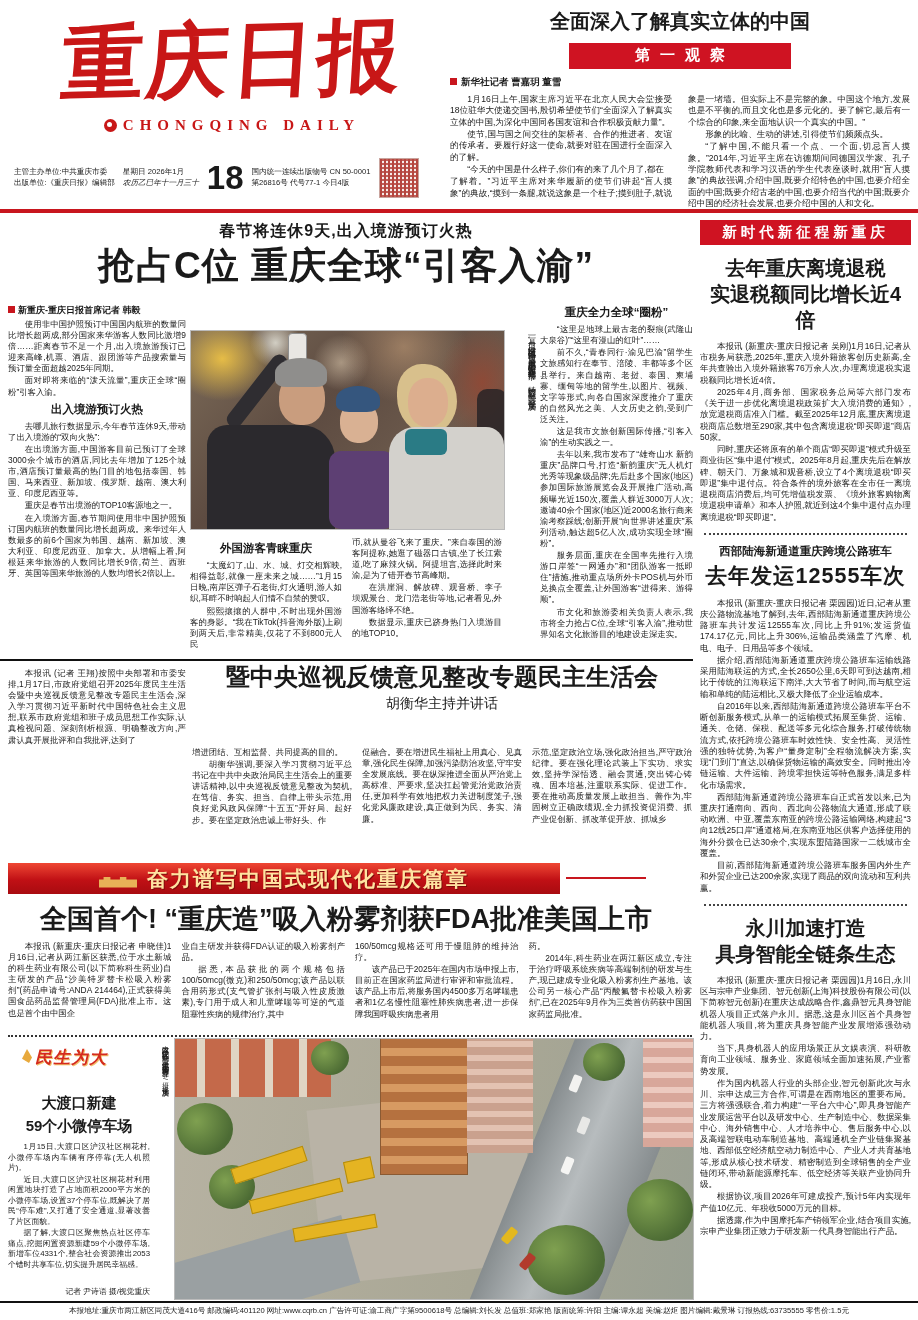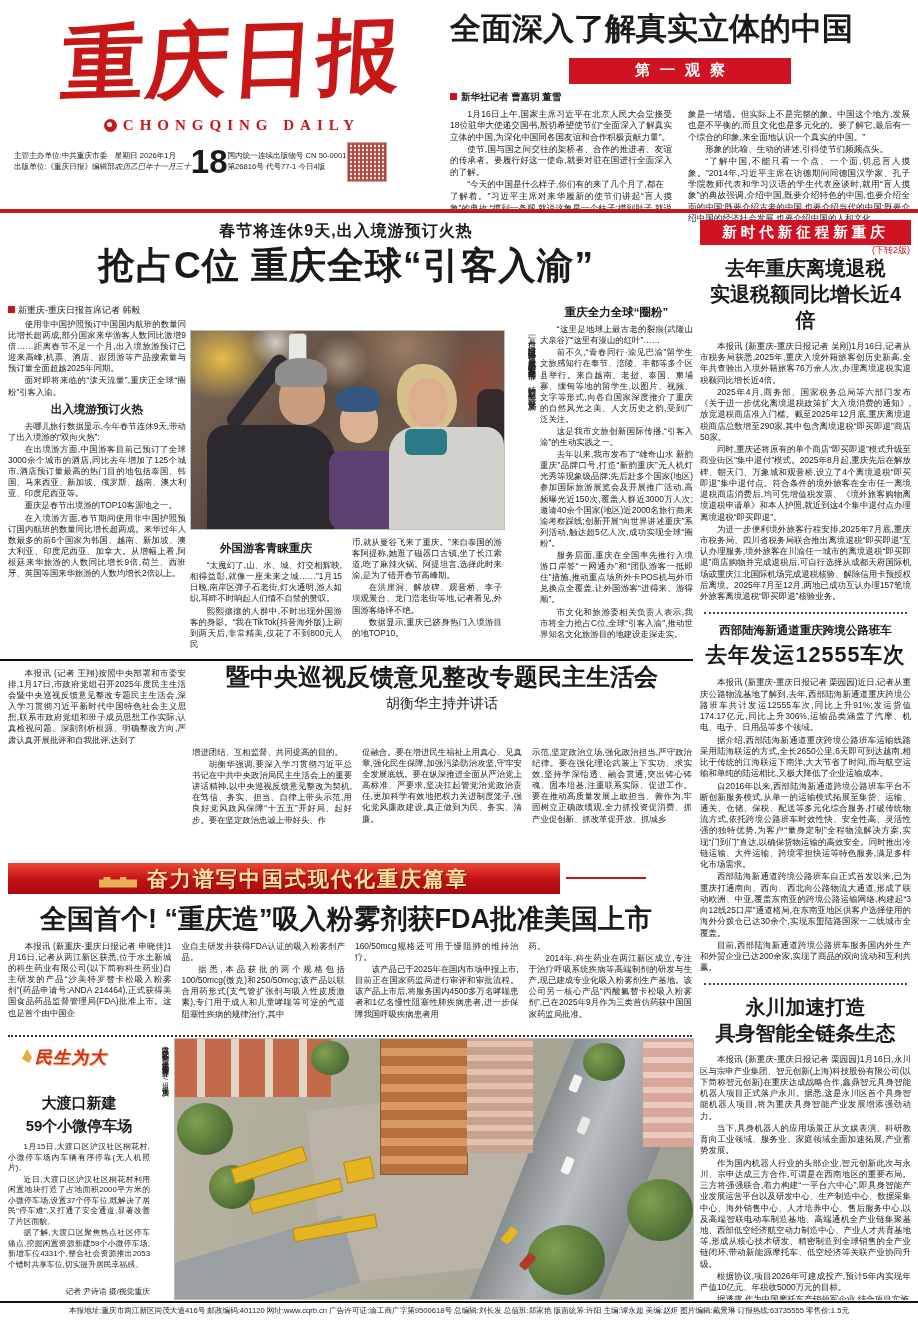--- a/index.html
+++ b/index.html
@@ -13,42 +13,42 @@
   .vtext{writing-mode:vertical-rl;text-orientation:mixed;letter-spacing:1px;}
 
   
   .masthead{left:14px;top:4px;width:436px;height:202px;}
   .logo{font-family:"DejaVu Serif","Liberation Serif",serif;font-weight:bold;color:#c81717;
         font-size:82px;line-height:1.35;text-align:center;transform:skewX(-5deg) rotate(-1.5deg);letter-spacing:3px;}
   .enline{color:#c81717;font-weight:bold;font-size:15px;letter-spacing:6px;text-align:center;
           font-family:"Liberation Serif",serif;margin-top:2px;}
   .seal{display:inline-block;width:13px;height:13px;border-radius:50%;background:#c81717;position:relative;vertical-align:-2px;margin-right:6px;}
   .seal::after{content:"";position:absolute;left:3px;top:3px;width:5px;height:5px;border-radius:50%;background:#fff;}
-  .mh-info{display:flex;align-items:center;margin-top:8px;font-size:7.6px;line-height:1.4;}
+  .mh-info{display:flex;align-items:center;gap:8px;margin-top:24px;font-size:7.6px;line-height:1.4;}
   .mh-day{font-size:33px;font-weight:900;line-height:1;}
   .qr{width:38px;height:38px;border:1px solid #c9a49e;
       background:repeating-linear-gradient(0deg,rgba(181,70,63,.85) 0 2px,transparent 2px 4px),
                  repeating-linear-gradient(90deg,#b5463f 0 2px,#f6ece9 2px 4px);}
   .rule-red{left:0;top:209px;width:918px;height:4px;background:#c8161e;}
 
   
   .observe{left:450px;top:8px;width:460px;}
-  .observe h1{margin:0 0 8px;font-size:31px;font-weight:900;letter-spacing:0;}
+  .observe h1{margin:0 0 8px;font-size:20px;font-weight:900;text-align:center;letter-spacing:0;}
   .tagwrap{text-align:center;margin-bottom:7px;}
   .tag{display:inline-block;background:#cf1322;color:#fff;font-size:15px;font-weight:900;
        letter-spacing:10px;padding:3px 56px 4px 66px;}
   .byline{font-size:9.5px;font-weight:bold;margin:2px 0 5px;}
   .byline::before{content:"";display:inline-block;width:7px;height:7px;background:#c8161e;margin-right:4px;}
   .obs-cols{column-count:2;column-gap:16px;height:132px;font-size:8.6px;}
   .turnline{text-align:right;color:#c8161e;font-size:9px;margin-top:3px;}
 
   
   .kicker{left:0;top:221px;width:692px;font-size:16px;font-weight:bold;text-align:center;letter-spacing:1px;}
   .lead-h{left:0;top:241px;width:692px;font-size:37px;font-weight:900;text-align:center;letter-spacing:1px;}
-  .lead-byline{left:8px;top:304px;width:200px;font-size:9px;font-weight:normal;}
+  .lead-byline{left:8px;top:304px;width:200px;font-size:9px;font-weight:bold;}
   .lead-byline::before{content:"";display:inline-block;width:7px;height:7px;background:#c8161e;margin-right:3px;}
   .colL{left:8px;top:319px;width:178px;height:334px;}
   .colR{left:540px;top:301px;width:153px;height:356px;}
   .s2a{left:190px;top:537px;width:152px;height:119px;}
   .s2b{left:352px;top:537px;width:150px;height:119px;}
   .vcap1{left:506px;top:331px;width:32px;height:197px;font-size:8px;line-height:1.7;}
   .hr-black{left:0;top:659px;width:693px;height:2px;background:#111;}
 
   
   .photo1{left:190px;top:330px;width:313px;height:198px;overflow:hidden;border:1px solid #bbb;
@@ -348,21 +348,20 @@
     <div class="rbanner">新时代新征程新重庆</div>
 
     <div class="r-h2">
       <div>去年重庆离境退税</div>
       <div>实退税额同比增长近4倍</div>
     </div>
     <div class="bodytext">
         <p>本报讯 (新重庆-重庆日报记者 吴刚)1月16日,记者从市税务局获悉,2025年,重庆入境外籍旅客创历史新高,全年共查验出入境外籍旅客76万余人次,办理离境退税实退税额同比增长近4倍。</p>
         <p>2025年4月,商务部、国家税务总局等六部门发布《关于进一步优化离境退税政策扩大入境消费的通知》,放宽退税商店准入门槛。截至2025年12月底,重庆离境退税商店总数增至290家,其中包含离境退税“即买即退”商店50家。</p>
         <p>同时,重庆还将原有的单个商店“即买即退”模式升级至商业街区“集中退付”模式。2025年8月起,重庆先后在解放碑、朝天门、万象城和观音桥,设立了4个离境退税“即买即退”集中退付点。符合条件的境外旅客在全市任一离境退税商店消费后,均可凭增值税发票、《境外旅客购物离境退税申请单》和本人护照,就近到这4个集中退付点办理离境退税“即买即退”。</p>
-        <p>为进一步便利境外旅客行程安排,2025年7月底,重庆市税务局、四川省税务局联合推出离境退税“即买即退”互认办理服务,境外旅客在川渝任一城市的离境退税“即买即退”商店购物并完成退税后,可自行选择从成都天府国际机场或重庆江北国际机场完成退税核验、解除信用卡预授权后离境。2025年7月至12月,两地已成功互认办理157笔境外旅客离境退税“即买即退”核验业务。</p>
       </div>
 
     <div class="rsep"></div>
 
     <div class="r-kicker">西部陆海新通道重庆跨境公路班车</div>
     <div class="r-h2b">去年发运12555车次</div>
     <div class="bodytext">
         <p>本报讯 (新重庆-重庆日报记者 栗园园)近日,记者从重庆公路物流基地了解到,去年,西部陆海新通道重庆跨境公路班车共计发运12555车次,同比上升91%;发运货值174.17亿元,同比上升306%,运输品类涵盖了汽摩、机电、电子、日用品等多个领域。</p>
         <p>据介绍,西部陆海新通道重庆跨境公路班车运输线路采用陆海联运的方式,全长2650公里,6天即可到达越南,相比于传统的江海联运下南洋,大大节省了时间,而与航空运输和单纯的陆运相比,又极大降低了企业运输成本。</p>
         <p>自2016年以来,西部陆海新通道跨境公路班车平台不断创新服务模式,从单一的运输模式拓展至集货、运输、通关、仓储、保税、配送等多元化综合服务,打破传统物流方式,依托跨境公路班车时效性快、安全性高、灵活性强的独特优势,为客户“量身定制”全程物流解决方案,实现“门到门”直达,以确保货物运输的高效安全。同时推出冷链运输、大件运输、跨境零担快运等特色服务,满足多样化市场需求。</p>

